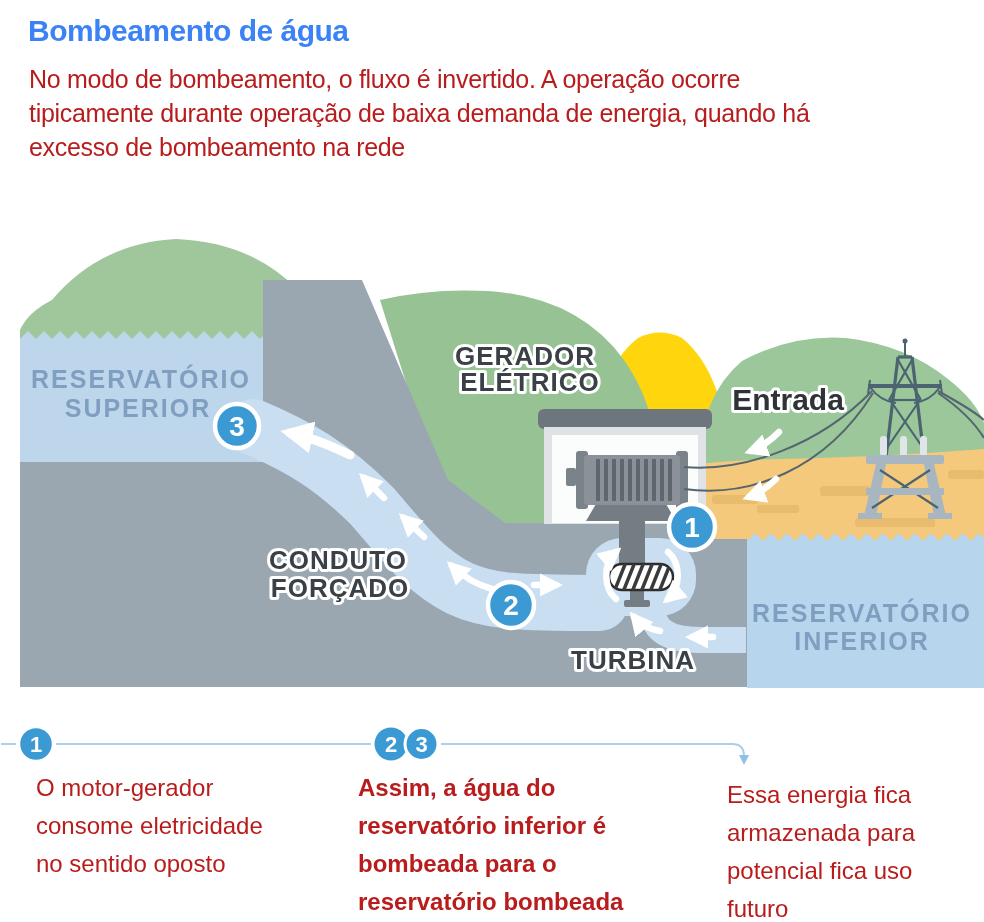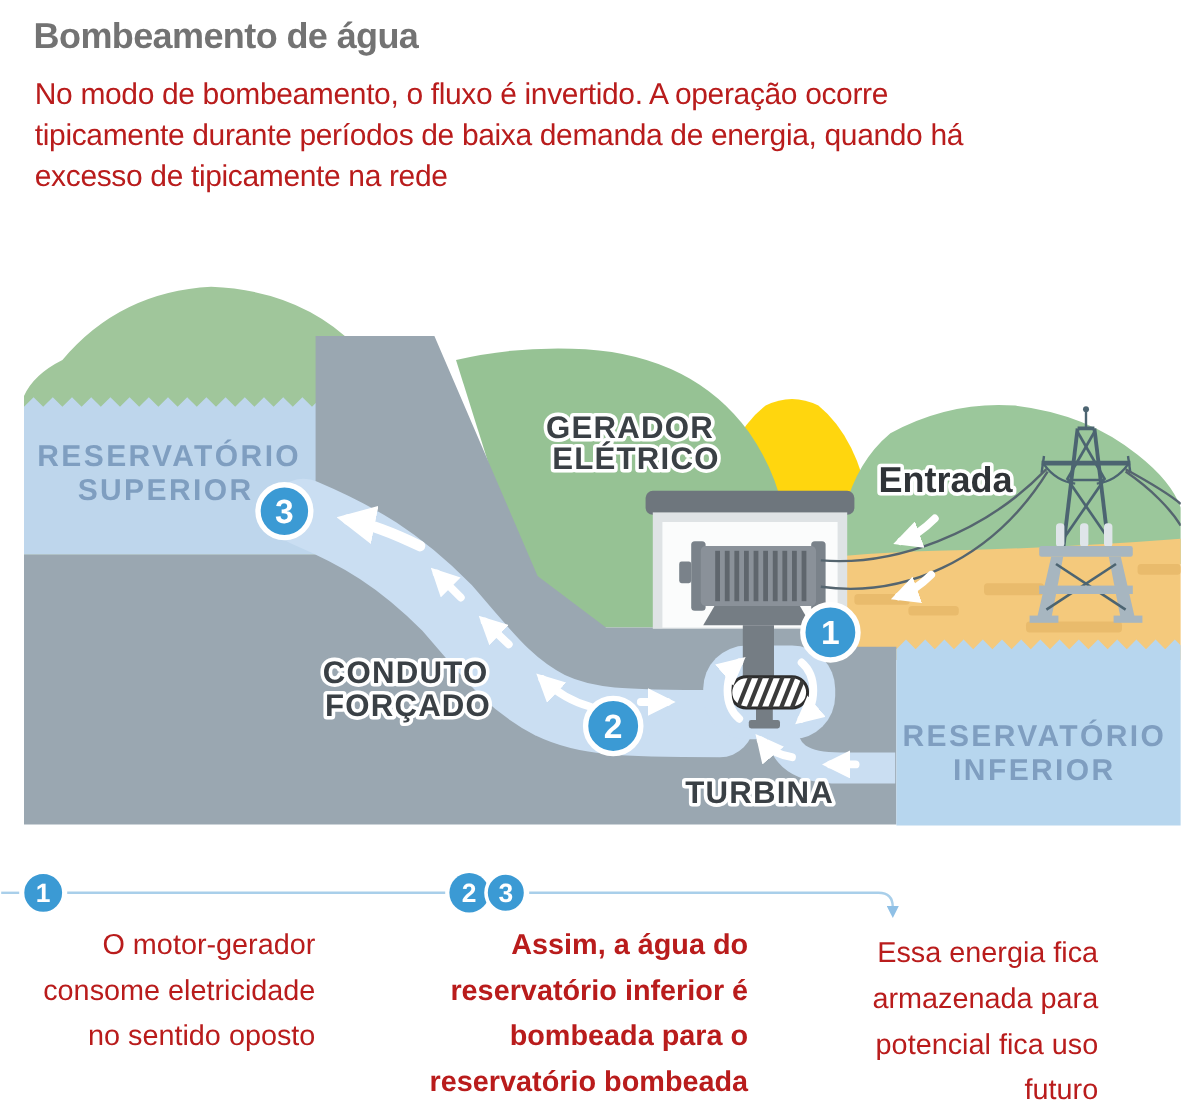--- a/index.html
+++ b/index.html
@@ -1,21 +1,21 @@
 <!DOCTYPE html>
 <html><head>
 <meta charset="utf-8">
 <style>
   html,body{margin:0;padding:0;background:#fff;}
   body{width:984px;height:922px;position:relative;font-family:"Liberation Sans",sans-serif;overflow:hidden;}
   #stage{position:absolute;inset:0;width:984px;height:922px;}
   .txt{position:absolute;z-index:2;color:#b91c1c;}
-  #title{left:28px;top:14px;font-size:30px;font-weight:bold;color:#737373;letter-spacing:-0.5px;}
+  #title{left:28px;top:14px;font-size:30px;font-weight:bold;color:#3b82f6;letter-spacing:-0.5px;}
   #intro{left:29px;top:62px;font-size:25px;line-height:34px;letter-spacing:-0.3px;}
-  .legend-col{font-size:24px;line-height:38px;text-align:right;}
+  .legend-col{font-size:24px;line-height:38px;}
   #legend1{left:36px;top:769px;}
   #legend23{left:358px;top:769px;font-weight:bold;}
   #legend-note{left:727px;top:776px;}
   svg text{font-family:"Liberation Sans",sans-serif;}
   .resLbl{font-weight:600;font-size:25px;fill:#7f9ec0;letter-spacing:2px;text-anchor:middle;}
   .darkLbl{font-weight:700;font-size:26px;fill:#3a4045;stroke:#ffffff;stroke-width:6px;paint-order:stroke;stroke-linejoin:round;text-anchor:middle;letter-spacing:1px;}
   .entradaLbl{font-weight:700;font-size:30px;fill:#2f3337;stroke:#ffffff;stroke-width:6px;paint-order:stroke;stroke-linejoin:round;text-anchor:middle;}
   .badgeNum{font-weight:700;font-size:28px;fill:#ffffff;text-anchor:middle;}
   .badgeNumSm{font-weight:700;font-size:22px;fill:#ffffff;text-anchor:middle;}
   .wline{stroke:#55656f;stroke-width:2;fill:none;}
@@ -198,22 +198,22 @@
     <circle cx="391" cy="744" r="16.5" fill="#3b9ad4"></circle>
     <text class="badgeNumSm" x="391" y="752">2</text>
     <circle cx="421.5" cy="744" r="16.5" fill="#3b9ad4" stroke="#ffffff" stroke-width="3"></circle>
     <text class="badgeNumSm" x="421.5" y="752">3</text>
   </g>
 </svg>
 
 <div class="txt" id="title">Bombeamento de água</div>
 <div class="txt" id="intro">
   <div>No modo de bombeamento, o fluxo é invertido. A operação ocorre</div>
-  <div>tipicamente durante períodos de baixa demanda de energia, quando há</div>
-  <div>excesso de tipicamente na rede</div>
+  <div>tipicamente durante operação de baixa demanda de energia, quando há</div>
+  <div>excesso de bombeamento na rede</div>
 </div>
 
 <div class="txt legend-col" id="legend1">
   <div>O motor-gerador</div>
   <div>consome eletricidade</div>
   <div>no sentido oposto</div>
 </div>
 <div class="txt legend-col" id="legend23">
   <div>Assim, a água do</div>
   <div>reservatório inferior é</div>

